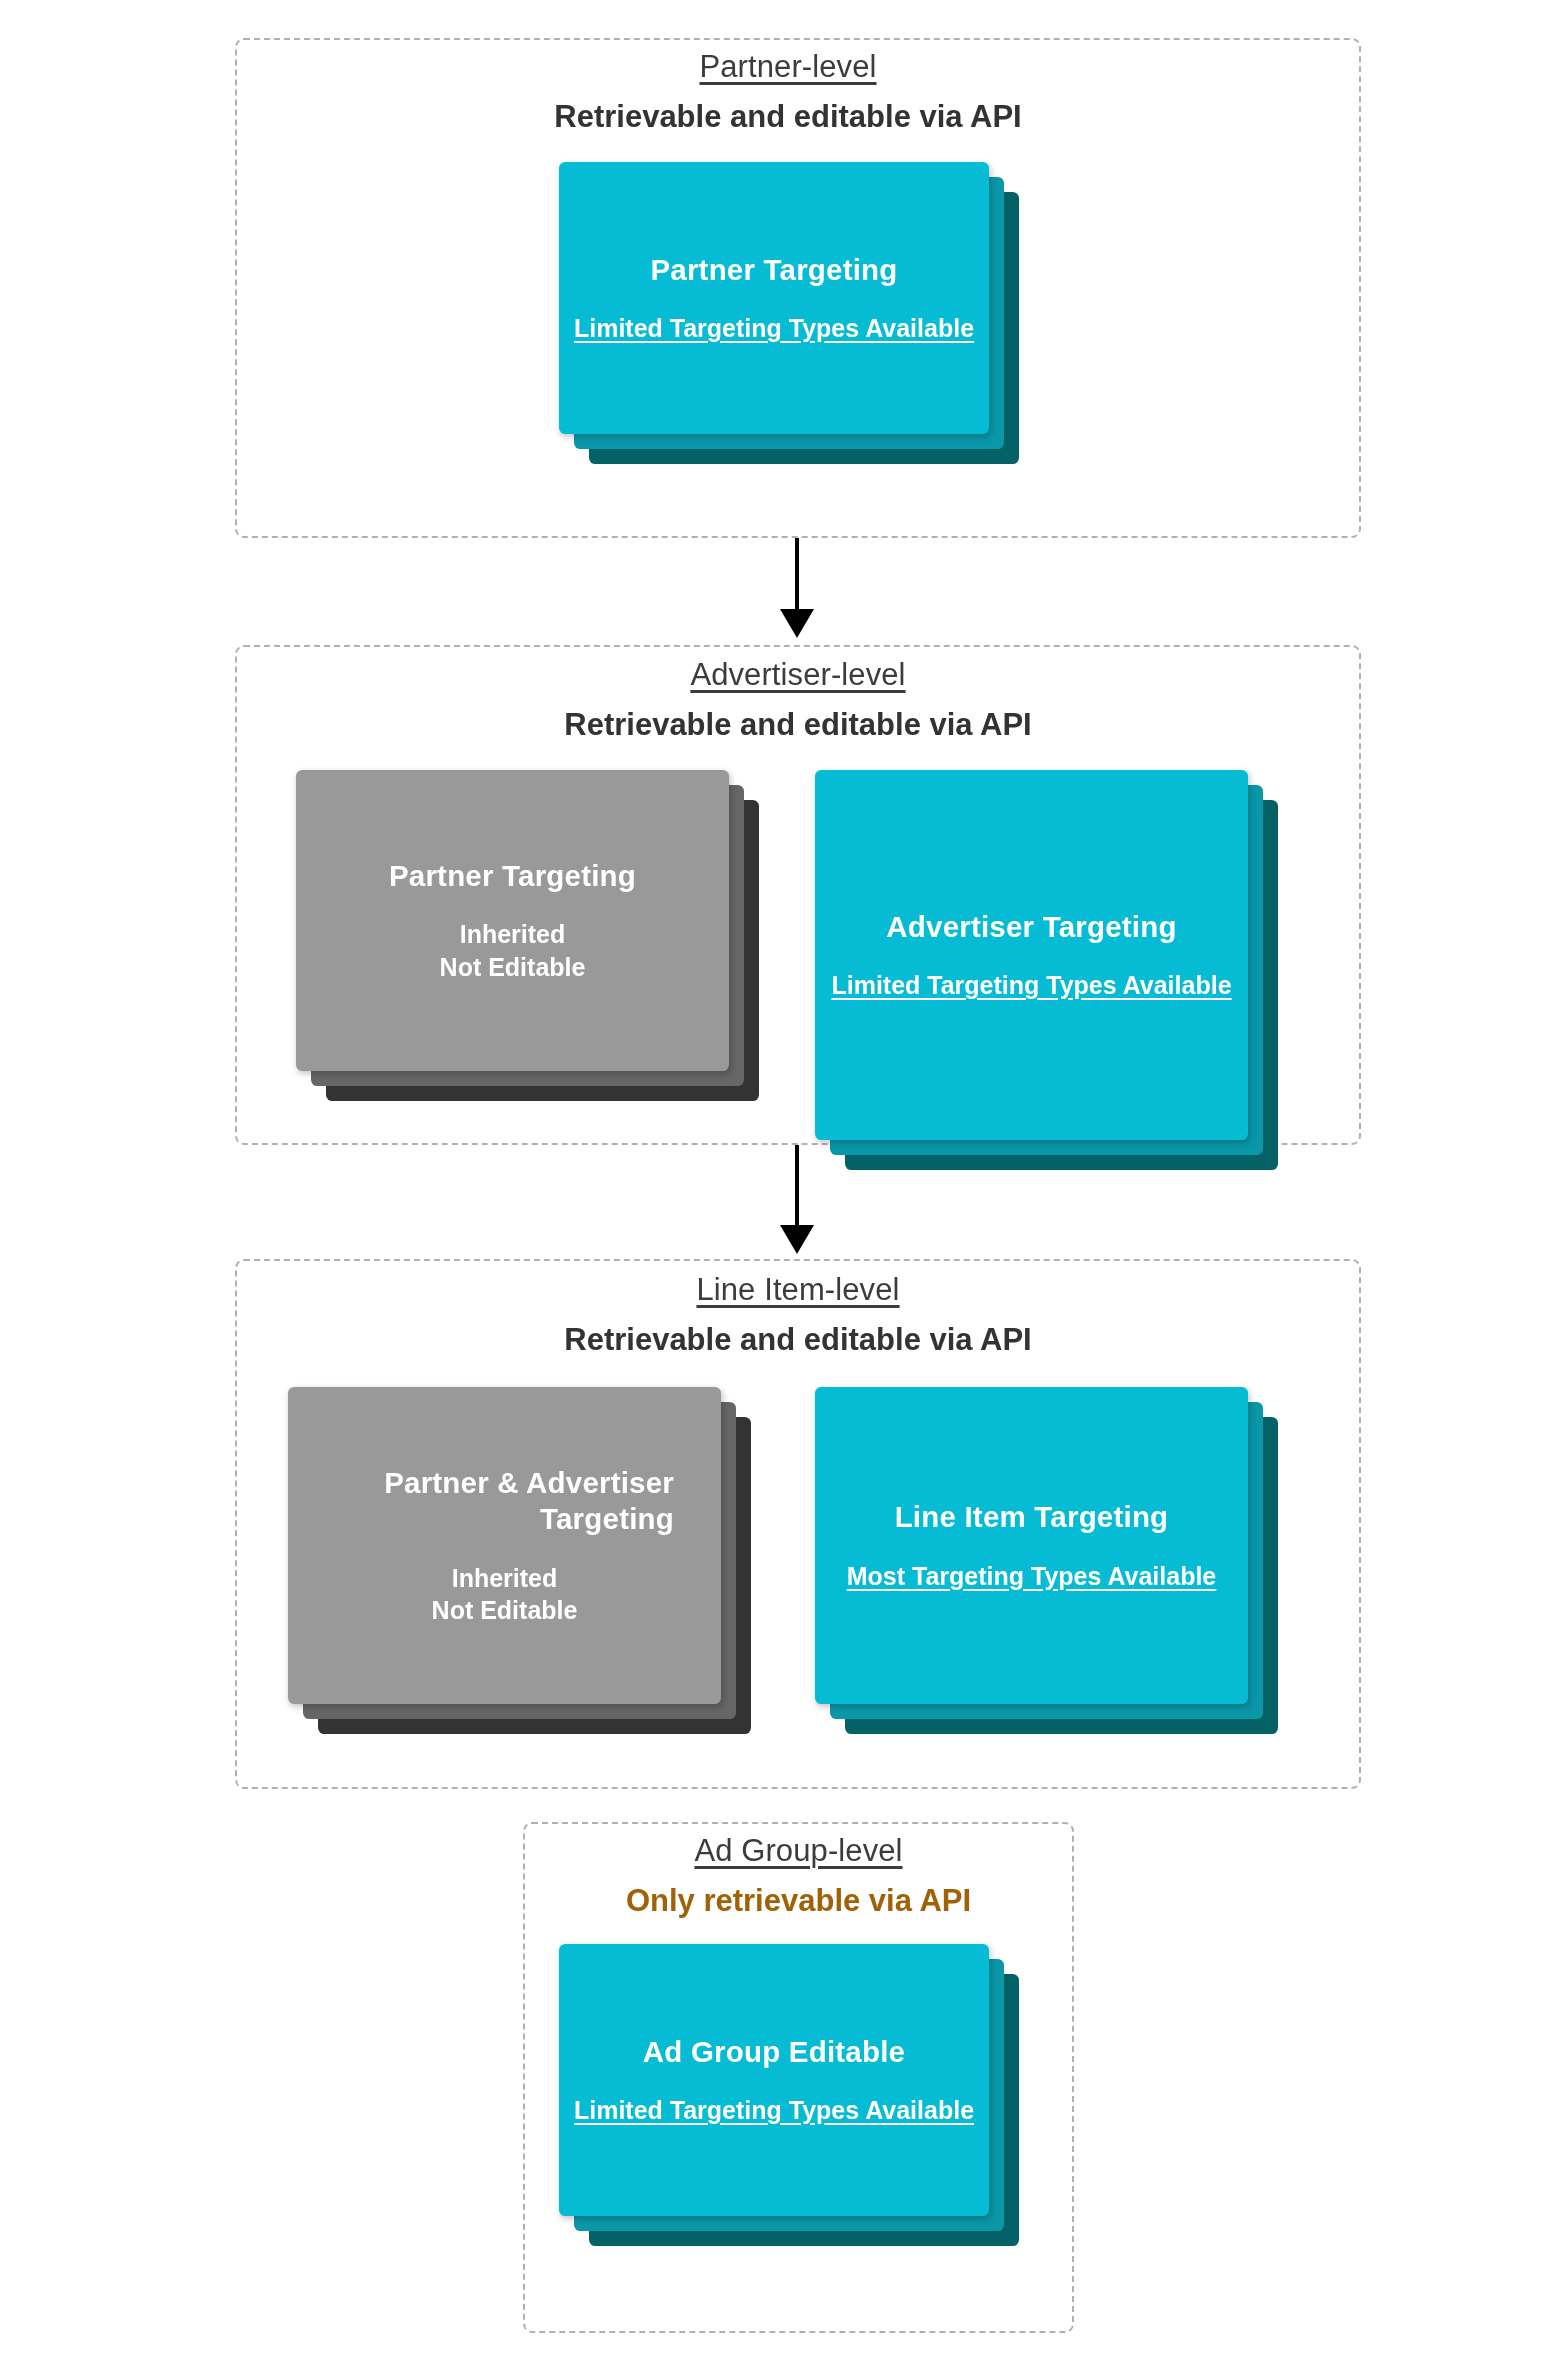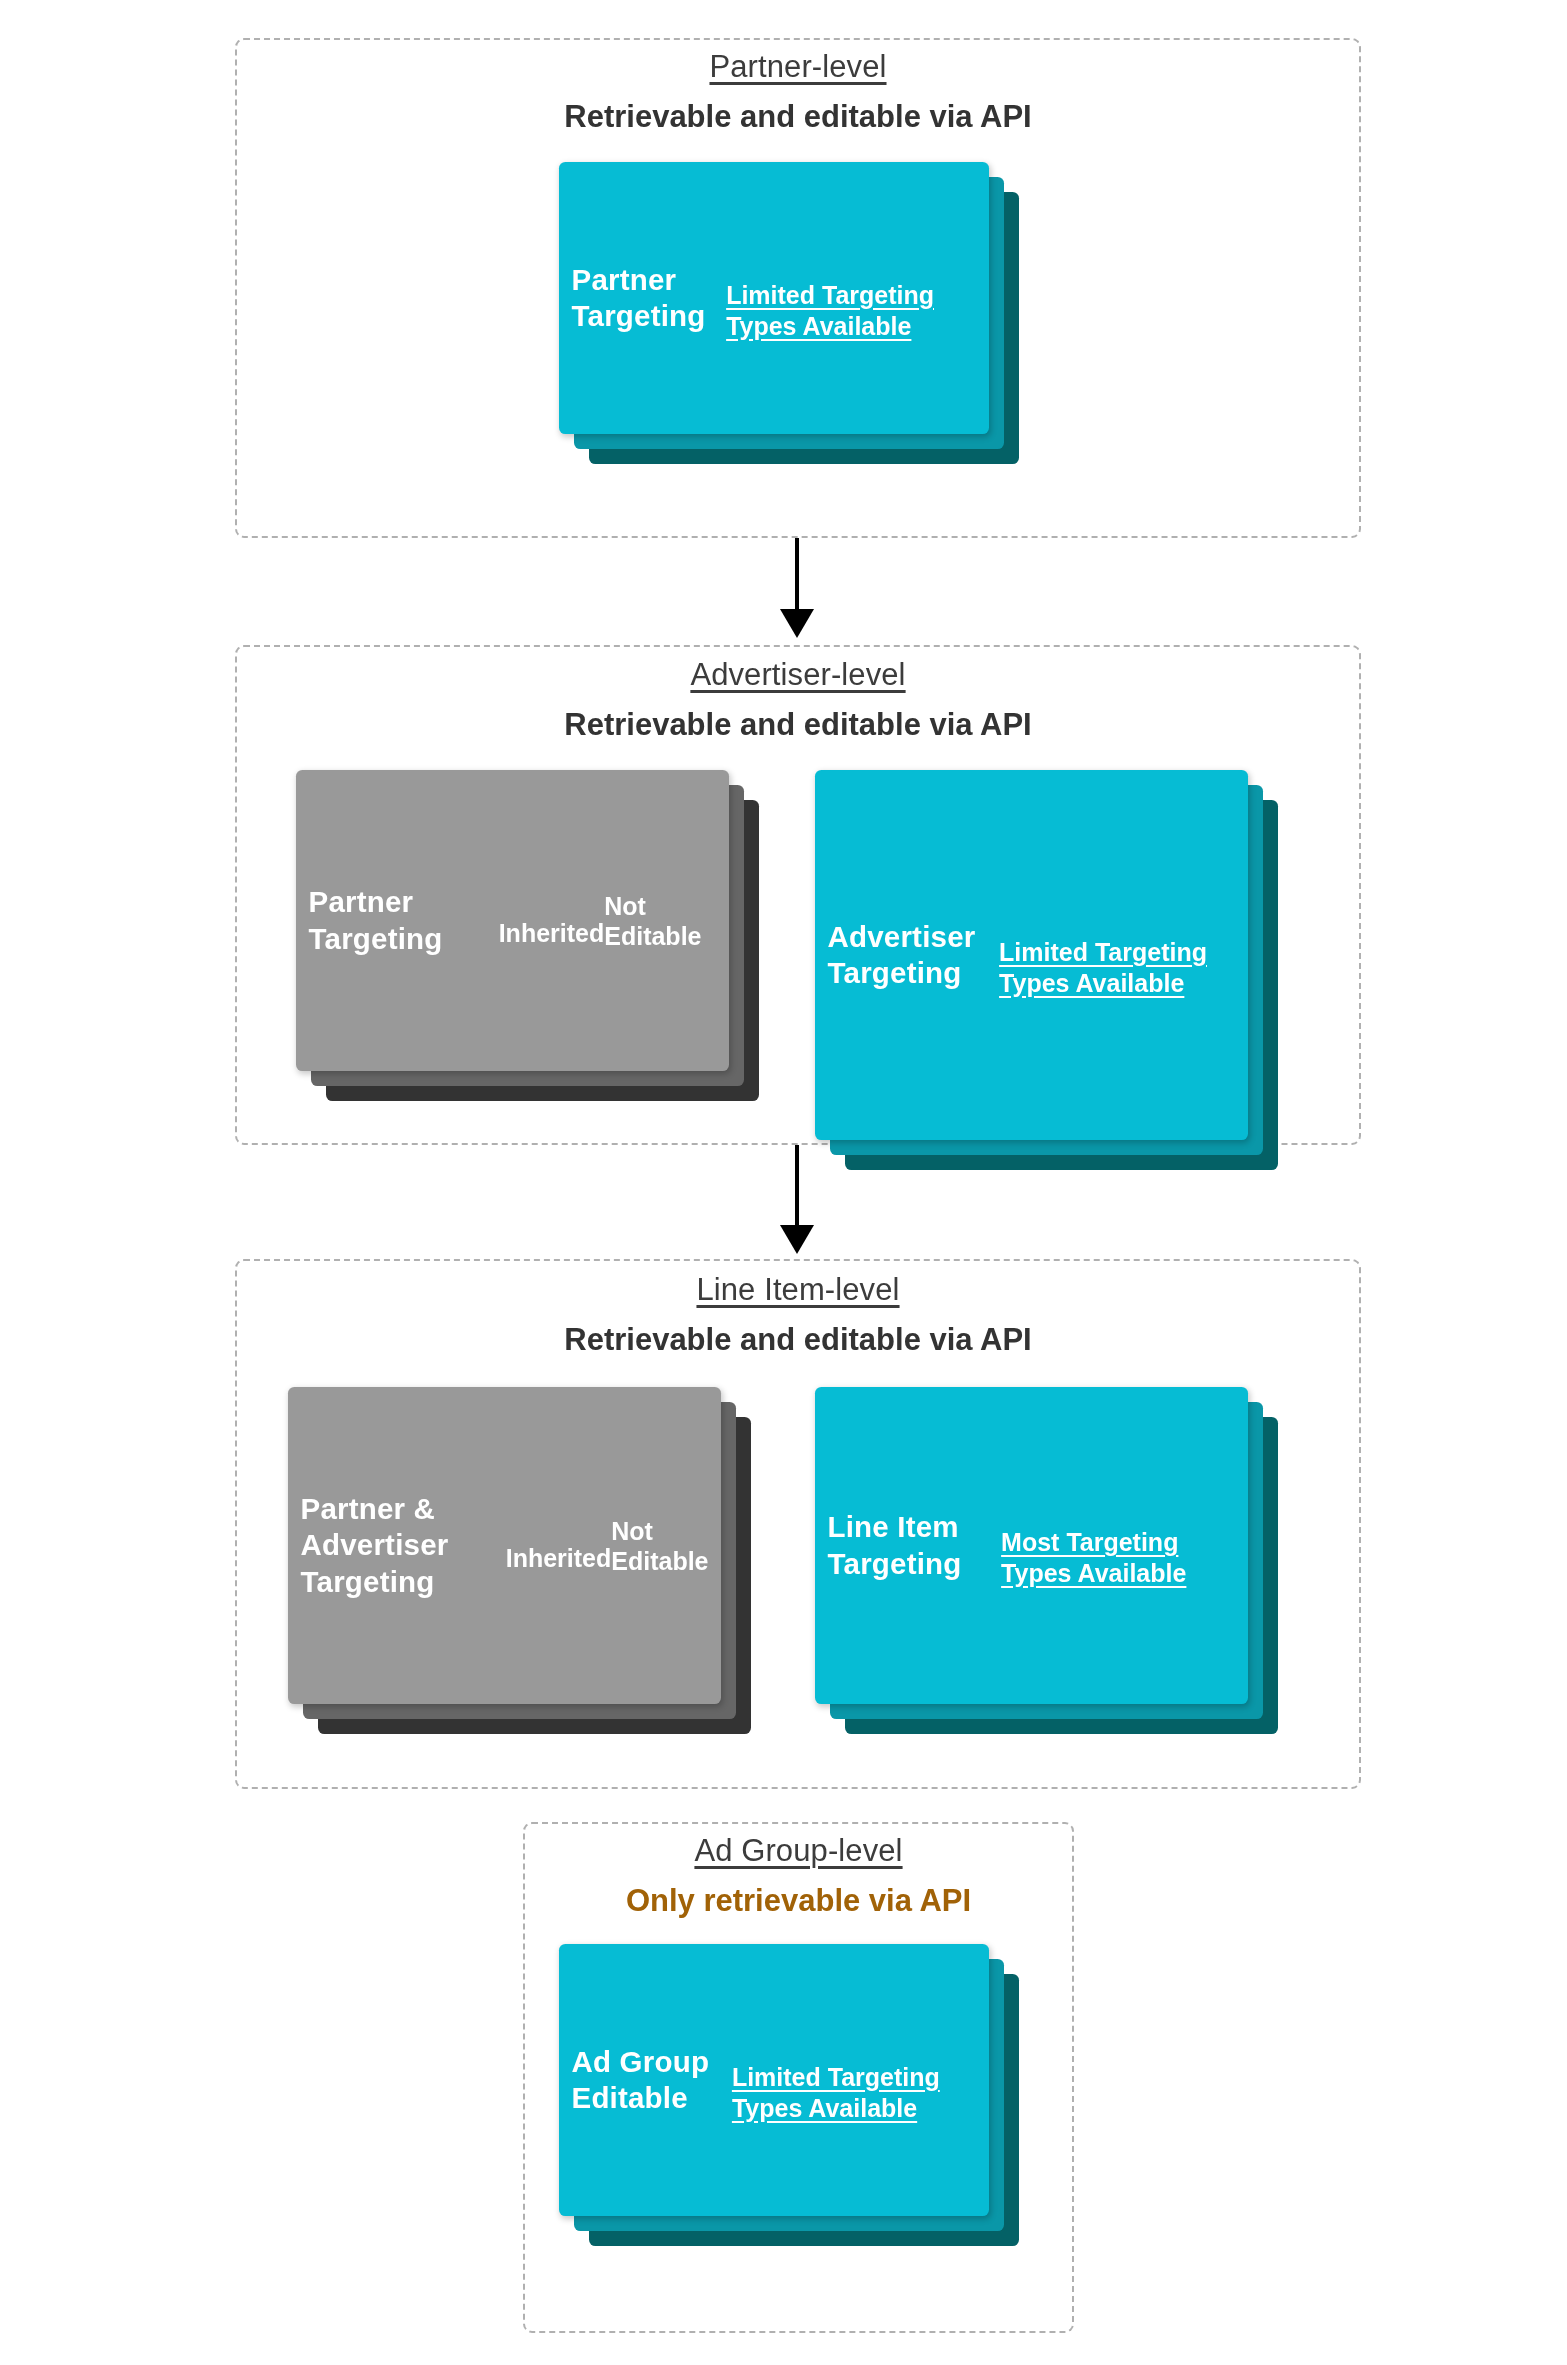--- a/index.html
+++ b/index.html
@@ -77,24 +77,24 @@
     top: 15px;
     right: -15px;
     bottom: -15px;
   }
   .stack .layer.front {
     left: 0;
     top: 0;
     right: 0;
     bottom: 0;
     display: flex;
-    flex-direction: row;
+    flex-direction: column;
     align-items: center;
     justify-content: center;
-    text-align: left;
+    text-align: right;
     padding: 9px 12.5px;
     box-shadow: 1.8px 2.7px 6.3px rgba(0,0,0,0.22);
   }
 
   
   .stack.cyan .layer.front { background: #06bcd4; }
   .stack.cyan .layer.mid   { background: #0a97a8; }
   .stack.cyan .layer.back  { background: #046166; }
   
   .stack.gray .layer.front { background: #999999; }
@@ -146,21 +146,21 @@
     border-top: 29px solid #000000;
   }
 </style>
 </head>
 <body>
 
 <div class="canvas">
 
   <div class="level-box" style="left:235px; top:38px; width:1126px; height:500px;"></div>
 
-  <div class="level-header" style="left:235px; top:48px; width:1126px;">
+  <div class="level-header" style="left:225px; top:48px; width:1126px;">
     <span class="level-title">Partner-level</span>
     <span class="level-sub">Retrievable and editable via API</span>
   </div>
 
   <div class="stack cyan" style="left:559px; top:162px; width:430px; height:272px;">
     <div class="layer back"></div>
     <div class="layer mid"></div>
     <div class="layer front">
       <p class="card-title">Partner Targeting</p>
       <p class="card-sub">Limited Targeting Types Available</p>

